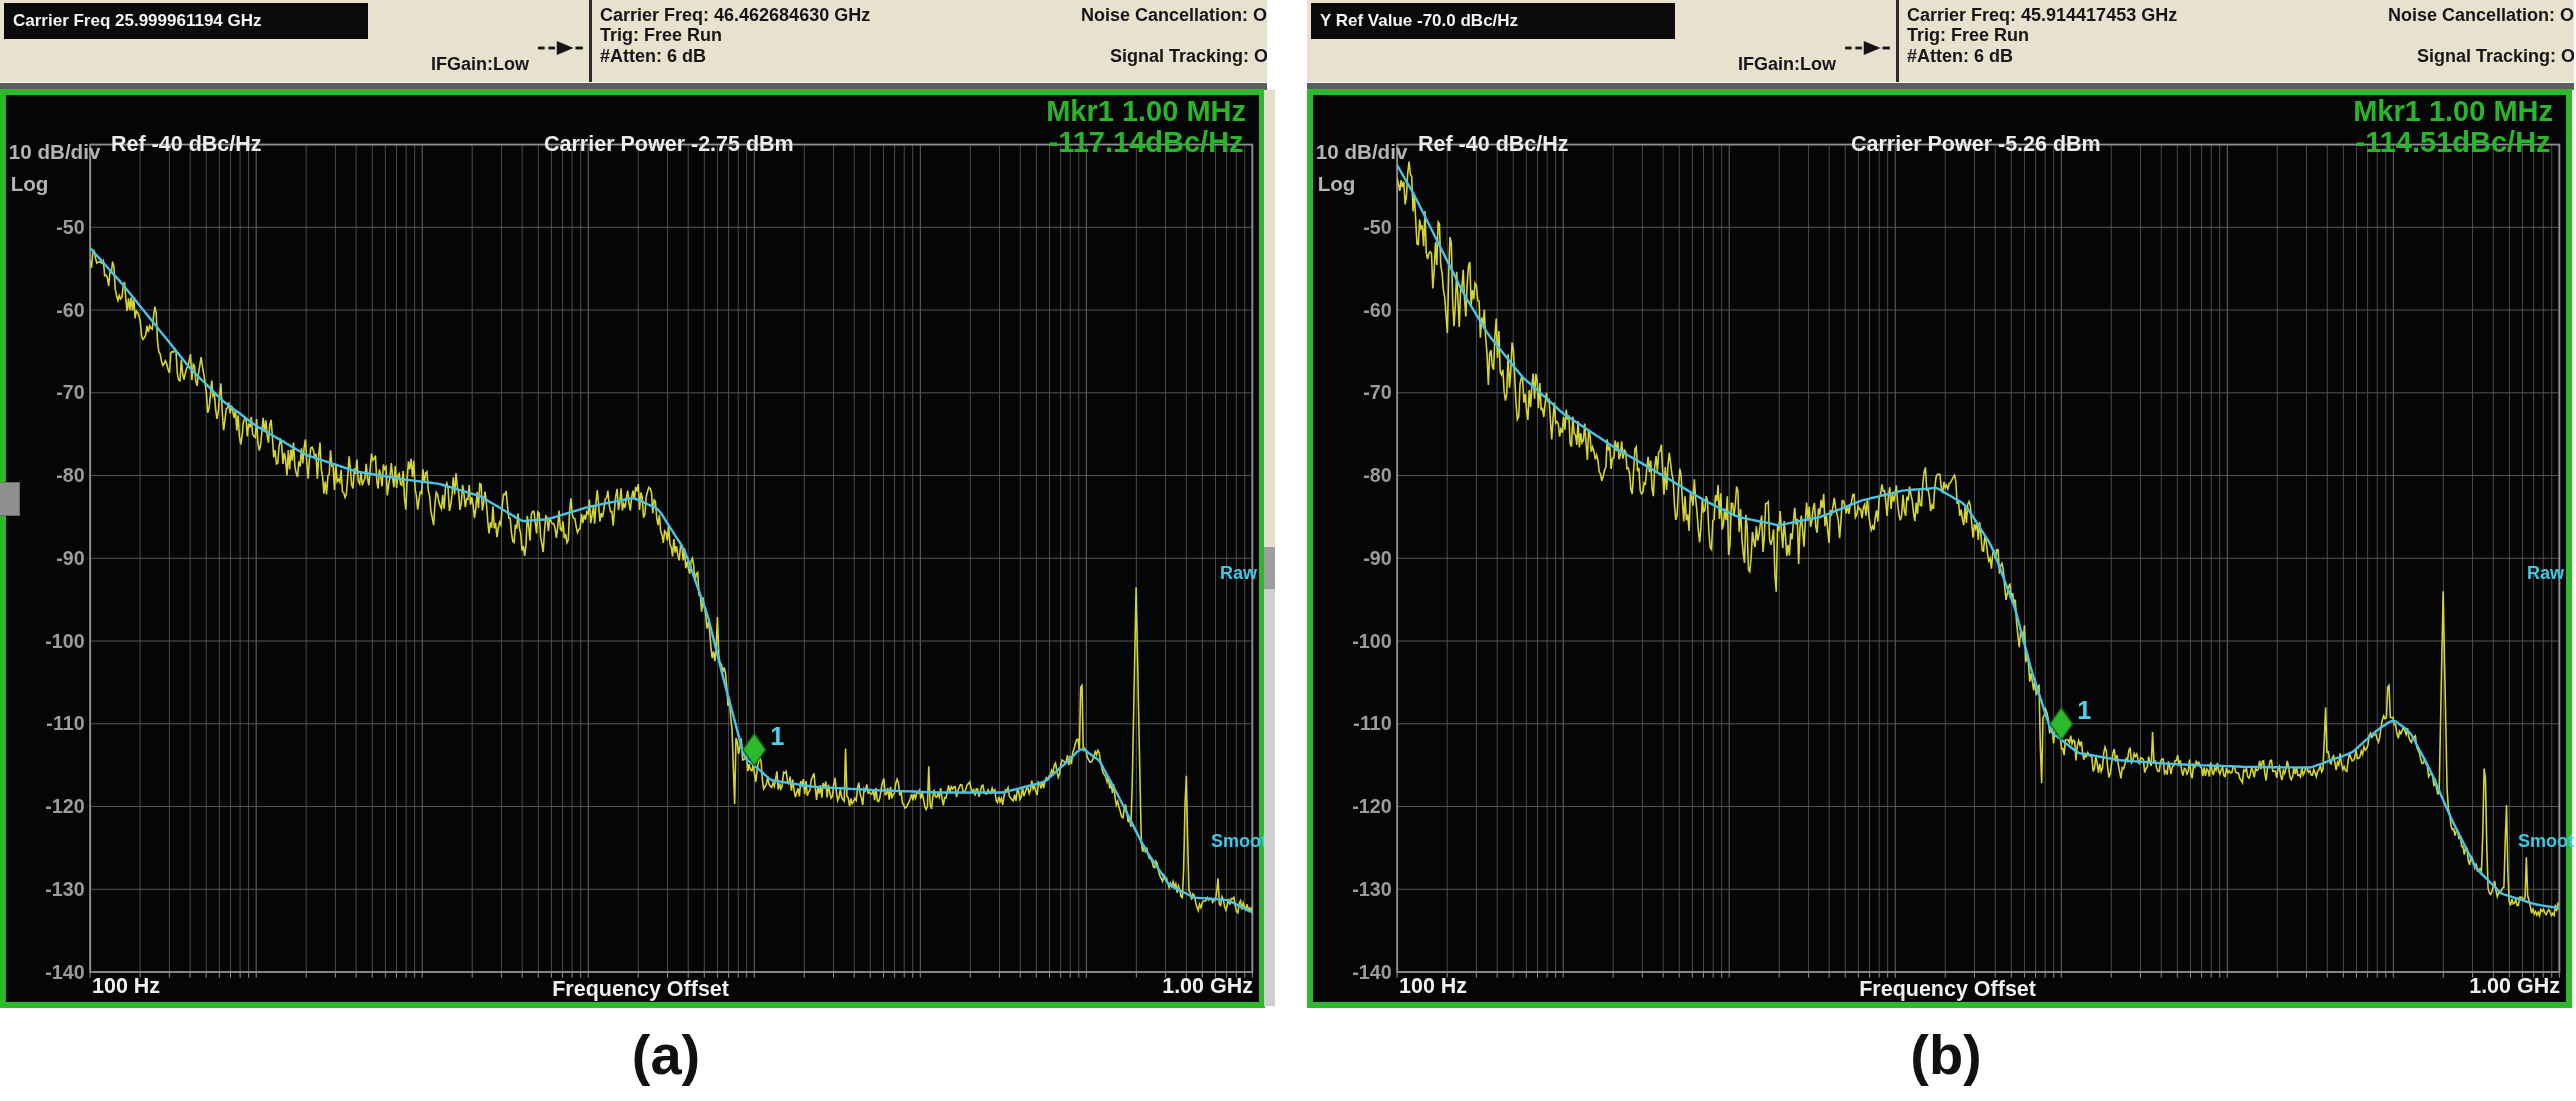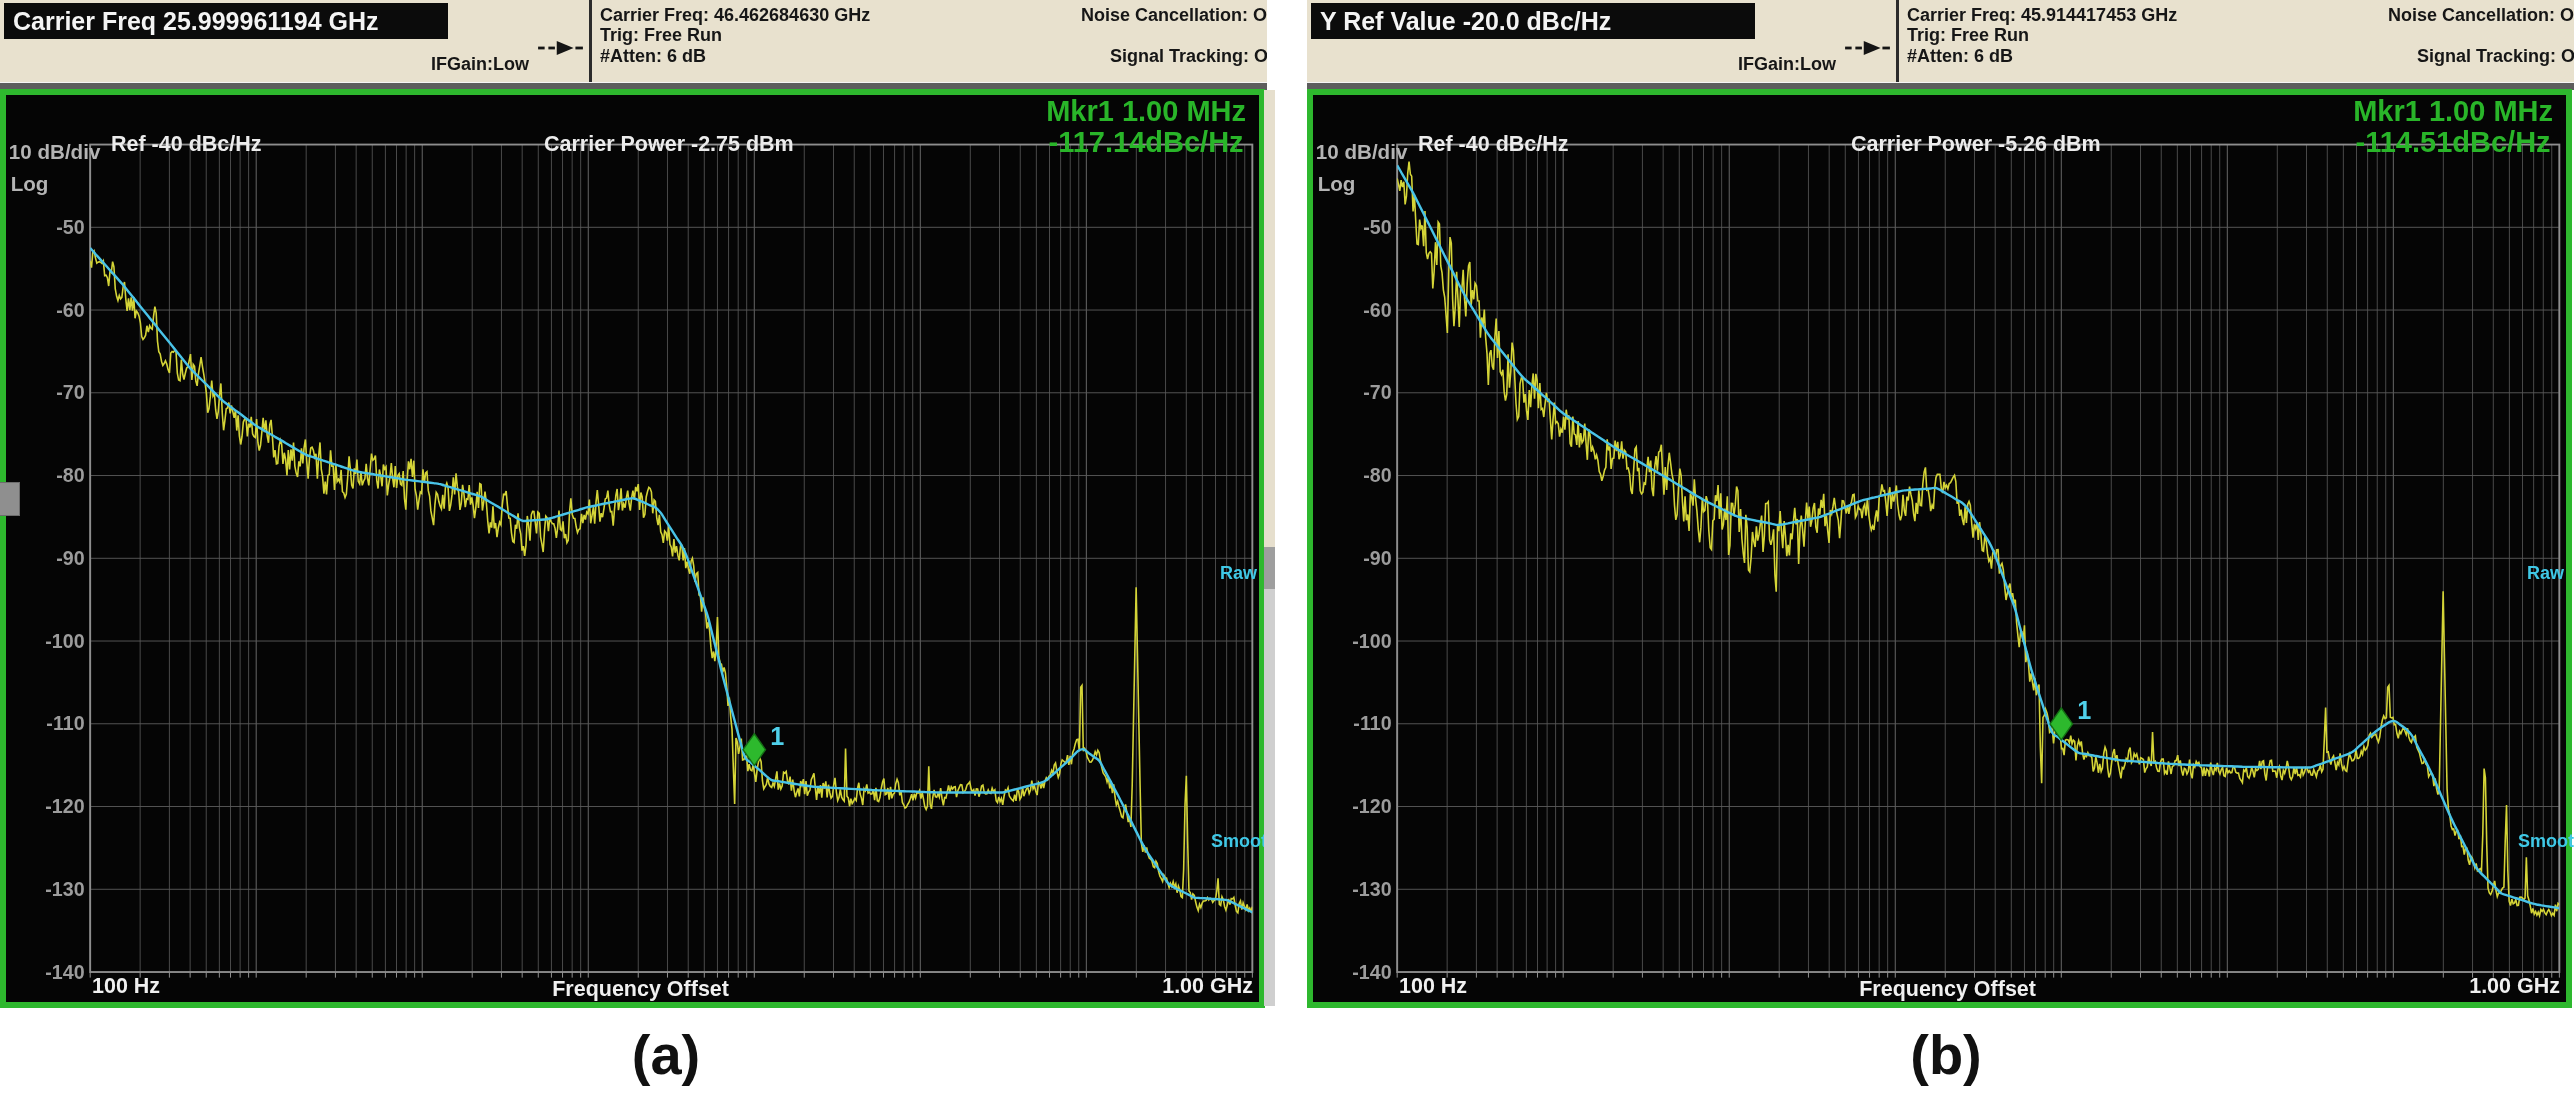--- a/index.html
+++ b/index.html
@@ -1,21 +1,21 @@
 <!DOCTYPE html>
 <html style="font-size:15px"><head>
 <meta charset="utf-8">
 <style>
   html,body{margin:0;padding:0;background:#ffffff;}
   #stage{position:relative;width:2576px;height:1102px;background:#ffffff;overflow:hidden;
          font-family:"Liberation Sans","DejaVu Sans",sans-serif;}
   .panel{position:absolute;top:0;width:1267px;height:1011px;overflow:hidden;}
   .hdr{position:absolute;left:0;top:0;width:1267px;height:82px;background:#e8e1ce;}
-  .title-box{position:absolute;left:3.7px;top:2.8px;width:444px;height:36px;background:#0b0b0b;
-             color:#f4f4f4;font-size:25px;font-weight:bold;line-height:36px;padding-left:9.3px;
+  .title-box{position:absolute;left:3.7px;top:2.8px;width:364px;height:36px;background:#0b0b0b;
+             color:#f4f4f4;font-size:17px;font-weight:bold;line-height:36px;padding-left:9.3px;
              white-space:nowrap;overflow:hidden;box-sizing:border-box;}
   .hdr-divider{position:absolute;left:589px;top:0;width:2.8px;height:82px;background:#2b2b2b;}
   .info-line{position:absolute;font-size:18px;font-weight:bold;color:#161616;white-space:nowrap;}
   .il1{left:600px;top:4.7px;} .il2{left:600px;top:25px;} .il3{left:600px;top:46px;}
   .ir{left:935px;width:344px;text-align:right;}
   .ir1{top:4.7px;} .ir2{top:46px;}
   .ifgain{position:absolute;left:355px;top:54px;width:174px;text-align:right;
           font-size:18px;font-weight:bold;color:#161616;}
   .arrow-wrap{position:absolute;left:538px;top:41px;width:45px;height:14px;}
   .hdr-sep{position:absolute;left:0;top:82px;width:1267px;height:7.5px;background:#5d5d5d;border-top:1.9px solid #f5f5f5;box-sizing:border-box;}
@@ -248,21 +248,21 @@
     <div class="handle"></div>
   </section>
 
   <div class="gap-strip-top"></div>
   <div class="gap-strip-mid"></div>
   <div class="gap-strip-bot"></div>
   <div class="gap-line"></div>
 
   <section class="panel" style="left:1307px">
     <div class="hdr">
-      <div class="title-box">Y Ref Value -20.0 dBc/Hz</div>
+      <div class="title-box">Y Ref Value -70.0 dBc/Hz</div>
       <div class="hdr-divider"></div>
       <div class="info-line il1">Carrier Freq: 45.914417453 GHz</div>
       <div class="info-line il2">Trig: Free Run</div>
       <div class="info-line il3">#Atten: 6 dB</div>
       <div class="info-line ir ir1">Noise Cancellation: Off</div>
       <div class="info-line ir ir2">Signal Tracking: On</div>
       <div class="ifgain">IFGain:Low</div>
       <div class="arrow-wrap">
         <svg width="45" height="14" viewBox="0 0 48 15">
           <rect x="0" y="6" width="7" height="3" fill="#151515"></rect>

